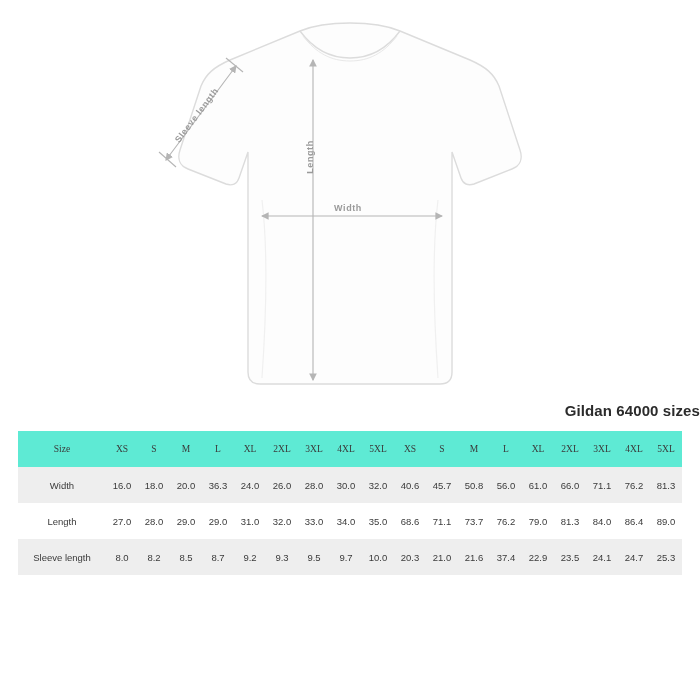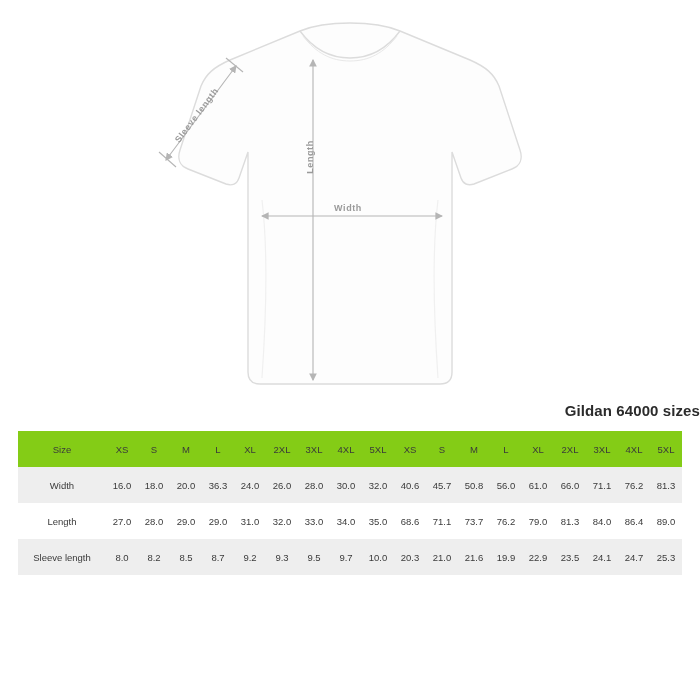--- a/index.html
+++ b/index.html
@@ -82,24 +82,25 @@
     line-height: 1.25;
   }
   .unit-sub {
     font-size: 8.5px;
     font-style: italic;
     color: #7d7d7d;
     display: block;
     line-height: 1.4;
   }
   .head-row td {
-    background: #84cc16;
+    background: #5eead4;
     font-weight: bold;
     font-size: 9.5px;
     color: #3d3d3d;
+    font-family: Liberation Serif, serif;
   }
   .row-alt td {
     background: #eeeeee;
   }
   .row-plain td {
     background: #ffffff;
   }
   .rowlabel {
     font-weight: bold;
     font-size: 9.5px;
@@ -270,21 +271,21 @@
           <td>8.5</td>
           <td>8.7</td>
           <td>9.2</td>
           <td>9.3</td>
           <td>9.5</td>
           <td>9.7</td>
           <td>10.0</td>
           <td>20.3</td>
           <td>21.0</td>
           <td>21.6</td>
-          <td>19.9</td>
+          <td>37.4</td>
           <td>22.9</td>
           <td>23.5</td>
           <td>24.1</td>
           <td>24.7</td>
           <td>25.3</td>
         </tr>
       </tbody>
     </table>
   </div>
 

